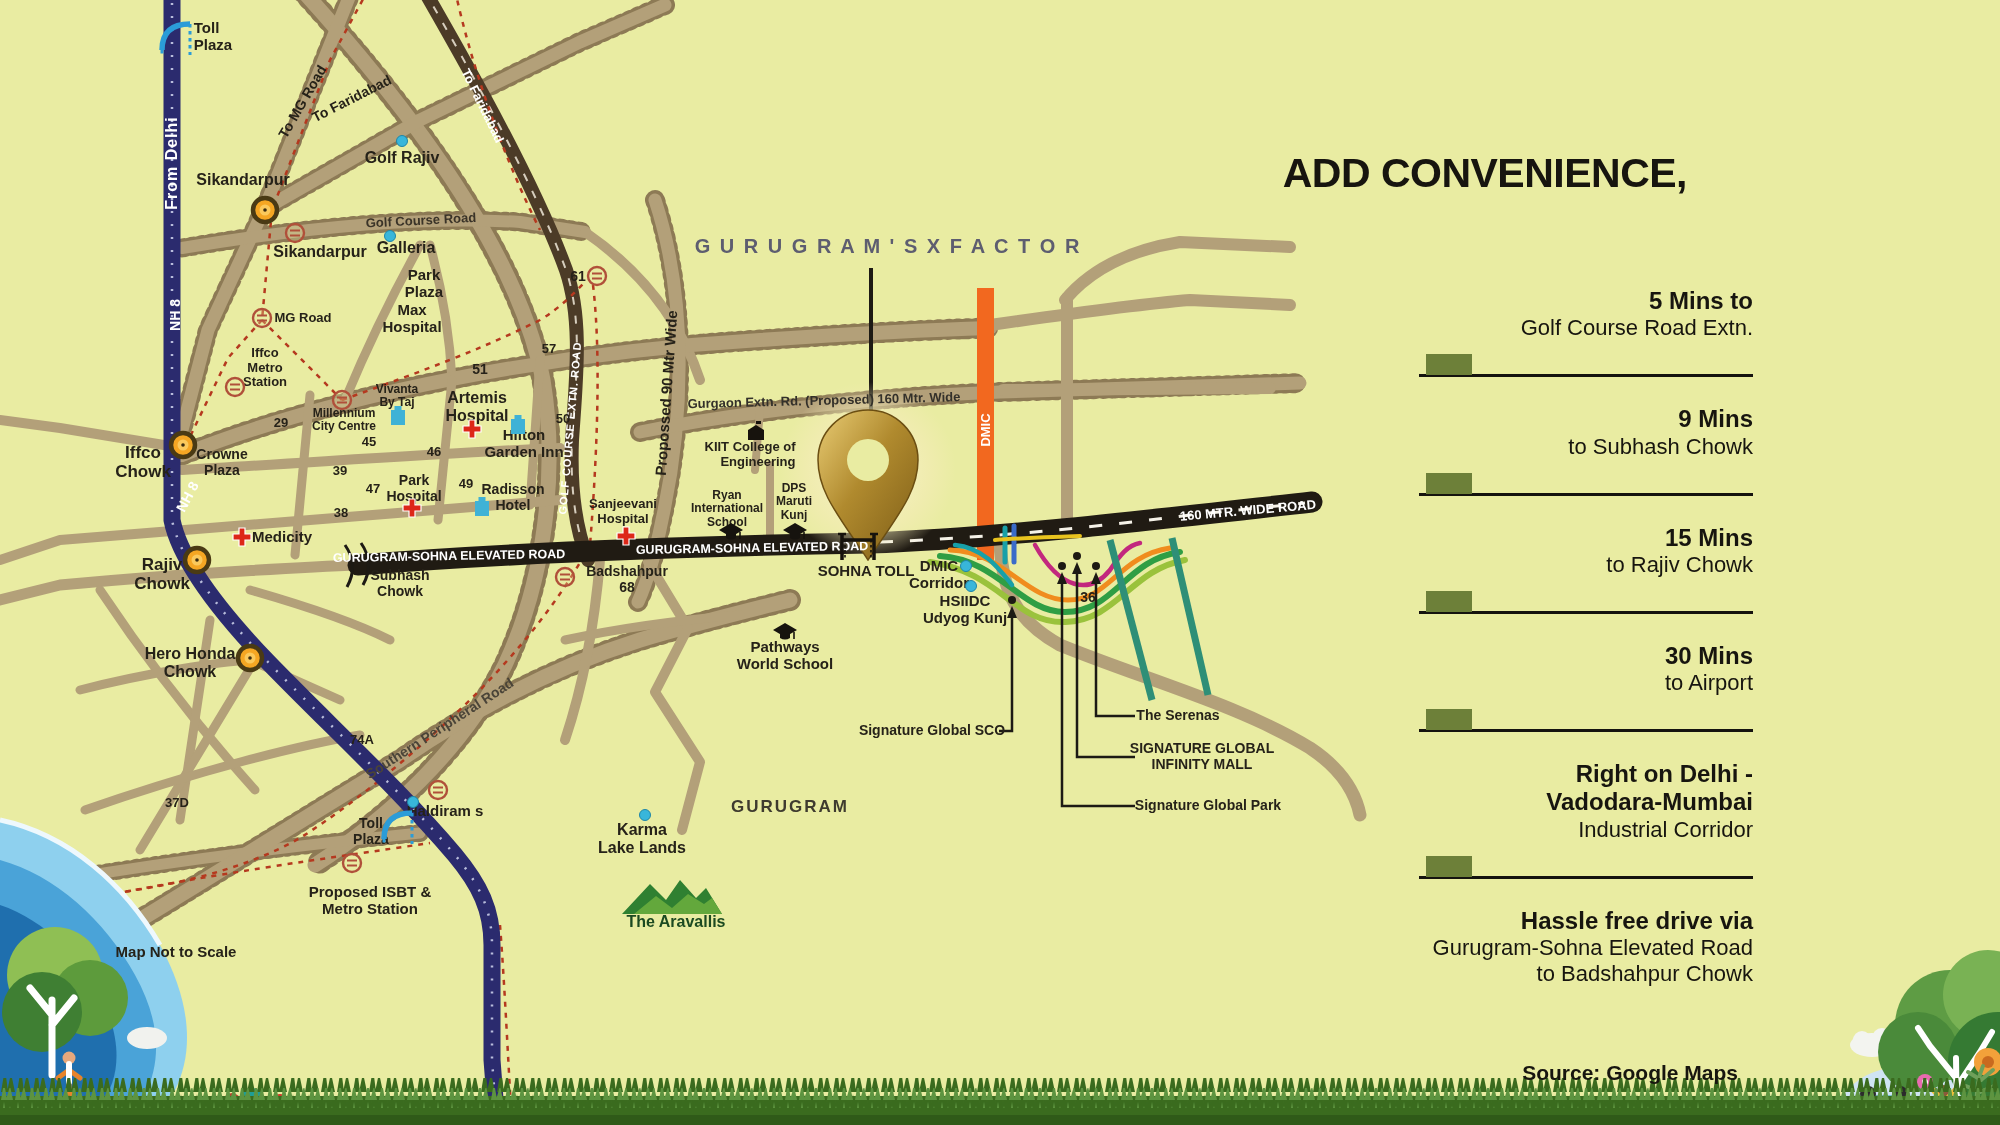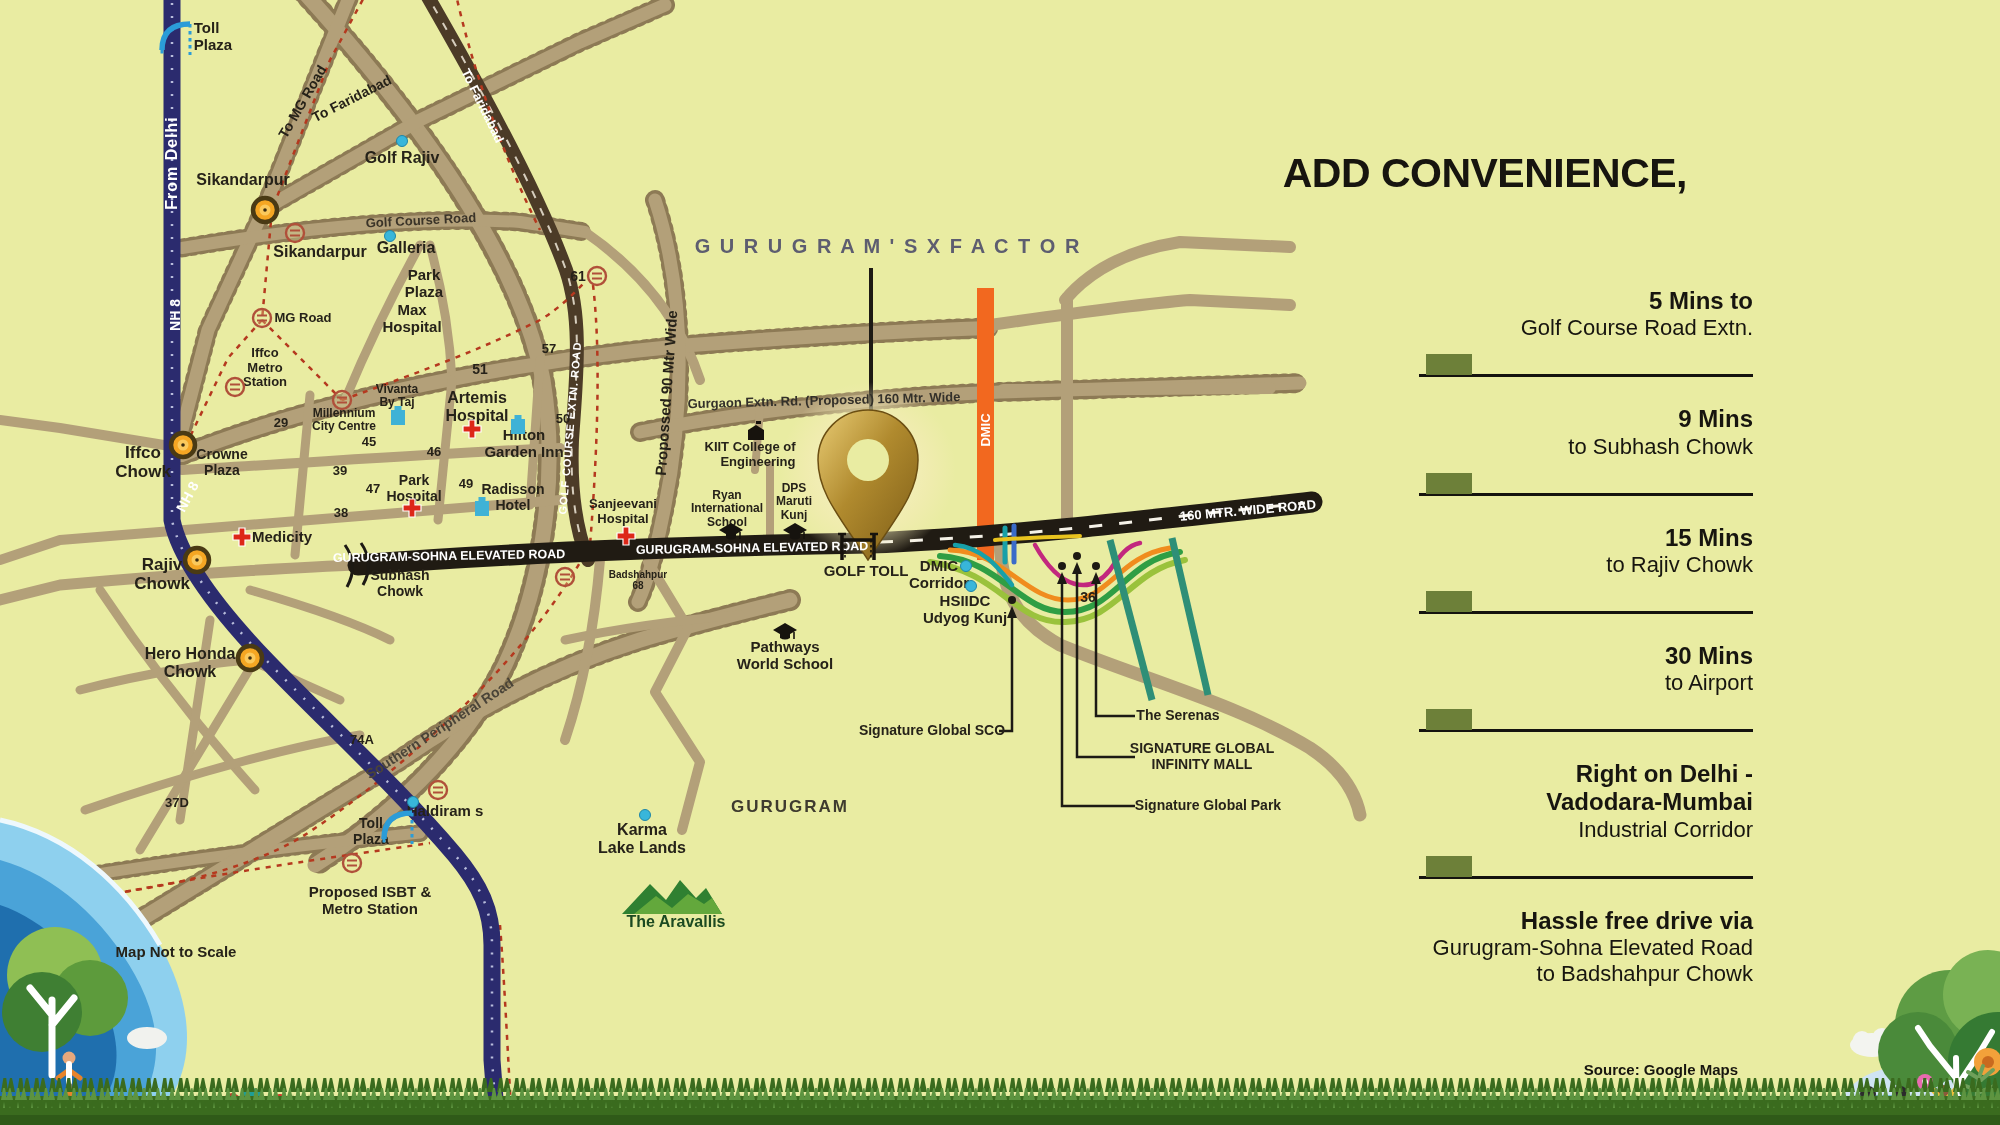--- a/index.html
+++ b/index.html
@@ -16,21 +16,21 @@
           color:var(--ink);font-weight:700;transform-origin:center;}
   .micon{position:absolute;transform:translate(-50%,-50%);line-height:0;}
   .panel-title{position:absolute;right:313px;top:149px;text-align:right;
       font-size:41px;line-height:1.2;font-weight:700;color:var(--panel-ink);letter-spacing:-0.5px;}
   .panel-items{position:absolute;right:247px;top:287px;width:334px;}
   .p-item{margin-bottom:28px;}
   .p-line{font-size:22px;font-weight:400;line-height:1.18;text-align:right;color:var(--panel-ink);}
   .p-line.b{font-size:24px;font-weight:700;}
   .p-bar{position:relative;height:21px;margin-top:12px;border-bottom:3px solid #15130f;}
   .p-chip{position:absolute;left:7px;bottom:-1px;width:46px;height:21px;background:var(--olive);}
-  .source{position:absolute;right:262px;top:1061px;font-size:15px;font-weight:700;color:var(--panel-ink);margin-left:47px;}
+  .source{position:absolute;right:262px;top:1061px;font-size:21px;font-weight:700;color:var(--panel-ink);margin-left:47px;}
 </style>
 </head>
 <body>
 
 <div id="stage">
 
   <svg id="map-svg" width="2000" height="1125" viewBox="0 0 2000 1125">
     <defs>
       <radialGradient id="pinGlow" cx="50%" cy="50%" r="50%">
         <stop offset="0%" stop-color="#fdf6d8" stop-opacity=".95"></stop>
@@ -288,37 +288,37 @@
 Chowk</div>
       <div class="mlabel" style="left: 222px; top: 463px; font-size: 14px; transform: translate(-50%, -50%);">Crowne
 Plaza</div>
       <div class="mlabel" style="left: 282px; top: 537px; font-size: 15px; transform: translate(-50%, -50%);">Medicity</div>
       <div class="mlabel" style="left: 162px; top: 574px; font-size: 17px; transform: translate(-50%, -50%);">Rajiv
 Chowk</div>
       <div class="mlabel" style="left: 449px; top: 556px; font-size: 12.5px; color: rgb(255, 255, 255); transform: translate(-50%, -50%) rotate(-1deg);">GURUGRAM-SOHNA ELEVATED ROAD</div>
       <div class="mlabel" style="left: 752px; top: 548px; font-size: 12.5px; color: rgb(255, 255, 255); transform: translate(-50%, -50%) rotate(-1deg);">GURUGRAM-SOHNA ELEVATED ROAD</div>
       <div class="mlabel" style="left: 400px; top: 584px; font-size: 14px; transform: translate(-50%, -50%);">Subhash
 Chowk</div>
-      <div class="mlabel" style="left: 627px; top: 580px; font-size: 10px; transform: translate(-50%, -50%); margin-left: 11px;">Badshahpur
+      <div class="mlabel" style="left: 627px; top: 580px; font-size: 14px; transform: translate(-50%, -50%);">Badshahpur
 68</div>
       <div class="mlabel" style="left: 578px; top: 277px; font-size: 14px; transform: translate(-50%, -50%);">61</div>
       <div class="mlabel" style="left: 570px; top: 428px; font-size: 11px; color: rgb(255, 255, 255); letter-spacing: 1px; transform: translate(-50%, -50%) rotate(-85deg);">GOLF COURSE EXTN. ROAD</div>
       <div class="mlabel" style="left: 667px; top: 393px; font-size: 15px; transform: translate(-50%, -50%) rotate(-86deg);">Propossed 90 Mtr Wide</div>
       <div class="mlabel" style="left: 824px; top: 401px; font-size: 13px; color: rgb(51, 48, 42); transform: translate(-50%, -50%) rotate(-1.5deg);">Gurgaon Extn. Rd. (Proposed) 160 Mtr. Wide</div>
       <div class="mlabel" style="left: 750px; top: 455px; font-size: 13px; transform: translate(-50%, -50%); text-align: right;">KIIT College of
 Engineering</div>
       <div class="mlabel" style="left: 727px; top: 509px; font-size: 12px; transform: translate(-50%, -50%);">Ryan
 International
 School</div>
       <div class="mlabel" style="left: 794px; top: 502px; font-size: 12px; transform: translate(-50%, -50%);">DPS
 Maruti
 Kunj</div>
       <div class="mlabel" style="left: 623px; top: 512px; font-size: 13px; transform: translate(-50%, -50%);">Sanjeevani
 Hospital</div>
-      <div class="mlabel" style="left: 866px; top: 571px; font-size: 15px; transform: translate(-50%, -50%);">GOLF TOLL</div>
+      <div class="mlabel" style="left: 866px; top: 571px; font-size: 15px; transform: translate(-50%, -50%);">SOHNA TOLL</div>
       <div class="mlabel" style="left: 939px; top: 575px; font-size: 15px; transform: translate(-50%, -50%);">DMIC
 Corridor</div>
       <div class="mlabel" style="left: 965px; top: 610px; font-size: 15px; transform: translate(-50%, -50%);">HSIIDC
 Udyog Kunj</div>
       <div class="mlabel" style="left: 1088px; top: 598px; font-size: 14px; transform: translate(-50%, -50%);">36</div>
       <div class="mlabel" style="left: 986px; top: 430px; font-size: 13px; color: rgb(255, 255, 255); transform: translate(-50%, -50%) rotate(-90deg);">DMIC</div>
       <div class="mlabel" style="left: 1248px; top: 511px; font-size: 13px; color: rgb(255, 255, 255); transform: translate(-50%, -50%) rotate(-5deg);">160 MTR. WIDE ROAD</div>
       <div class="mlabel" style="left: 1178px; top: 716px; font-size: 14px; transform: translate(-50%, -50%);">The Serenas</div>
       <div class="mlabel" style="left: 1202px; top: 757px; font-size: 14px; transform: translate(-50%, -50%);">SIGNATURE GLOBAL
 INFINITY MALL</div>

